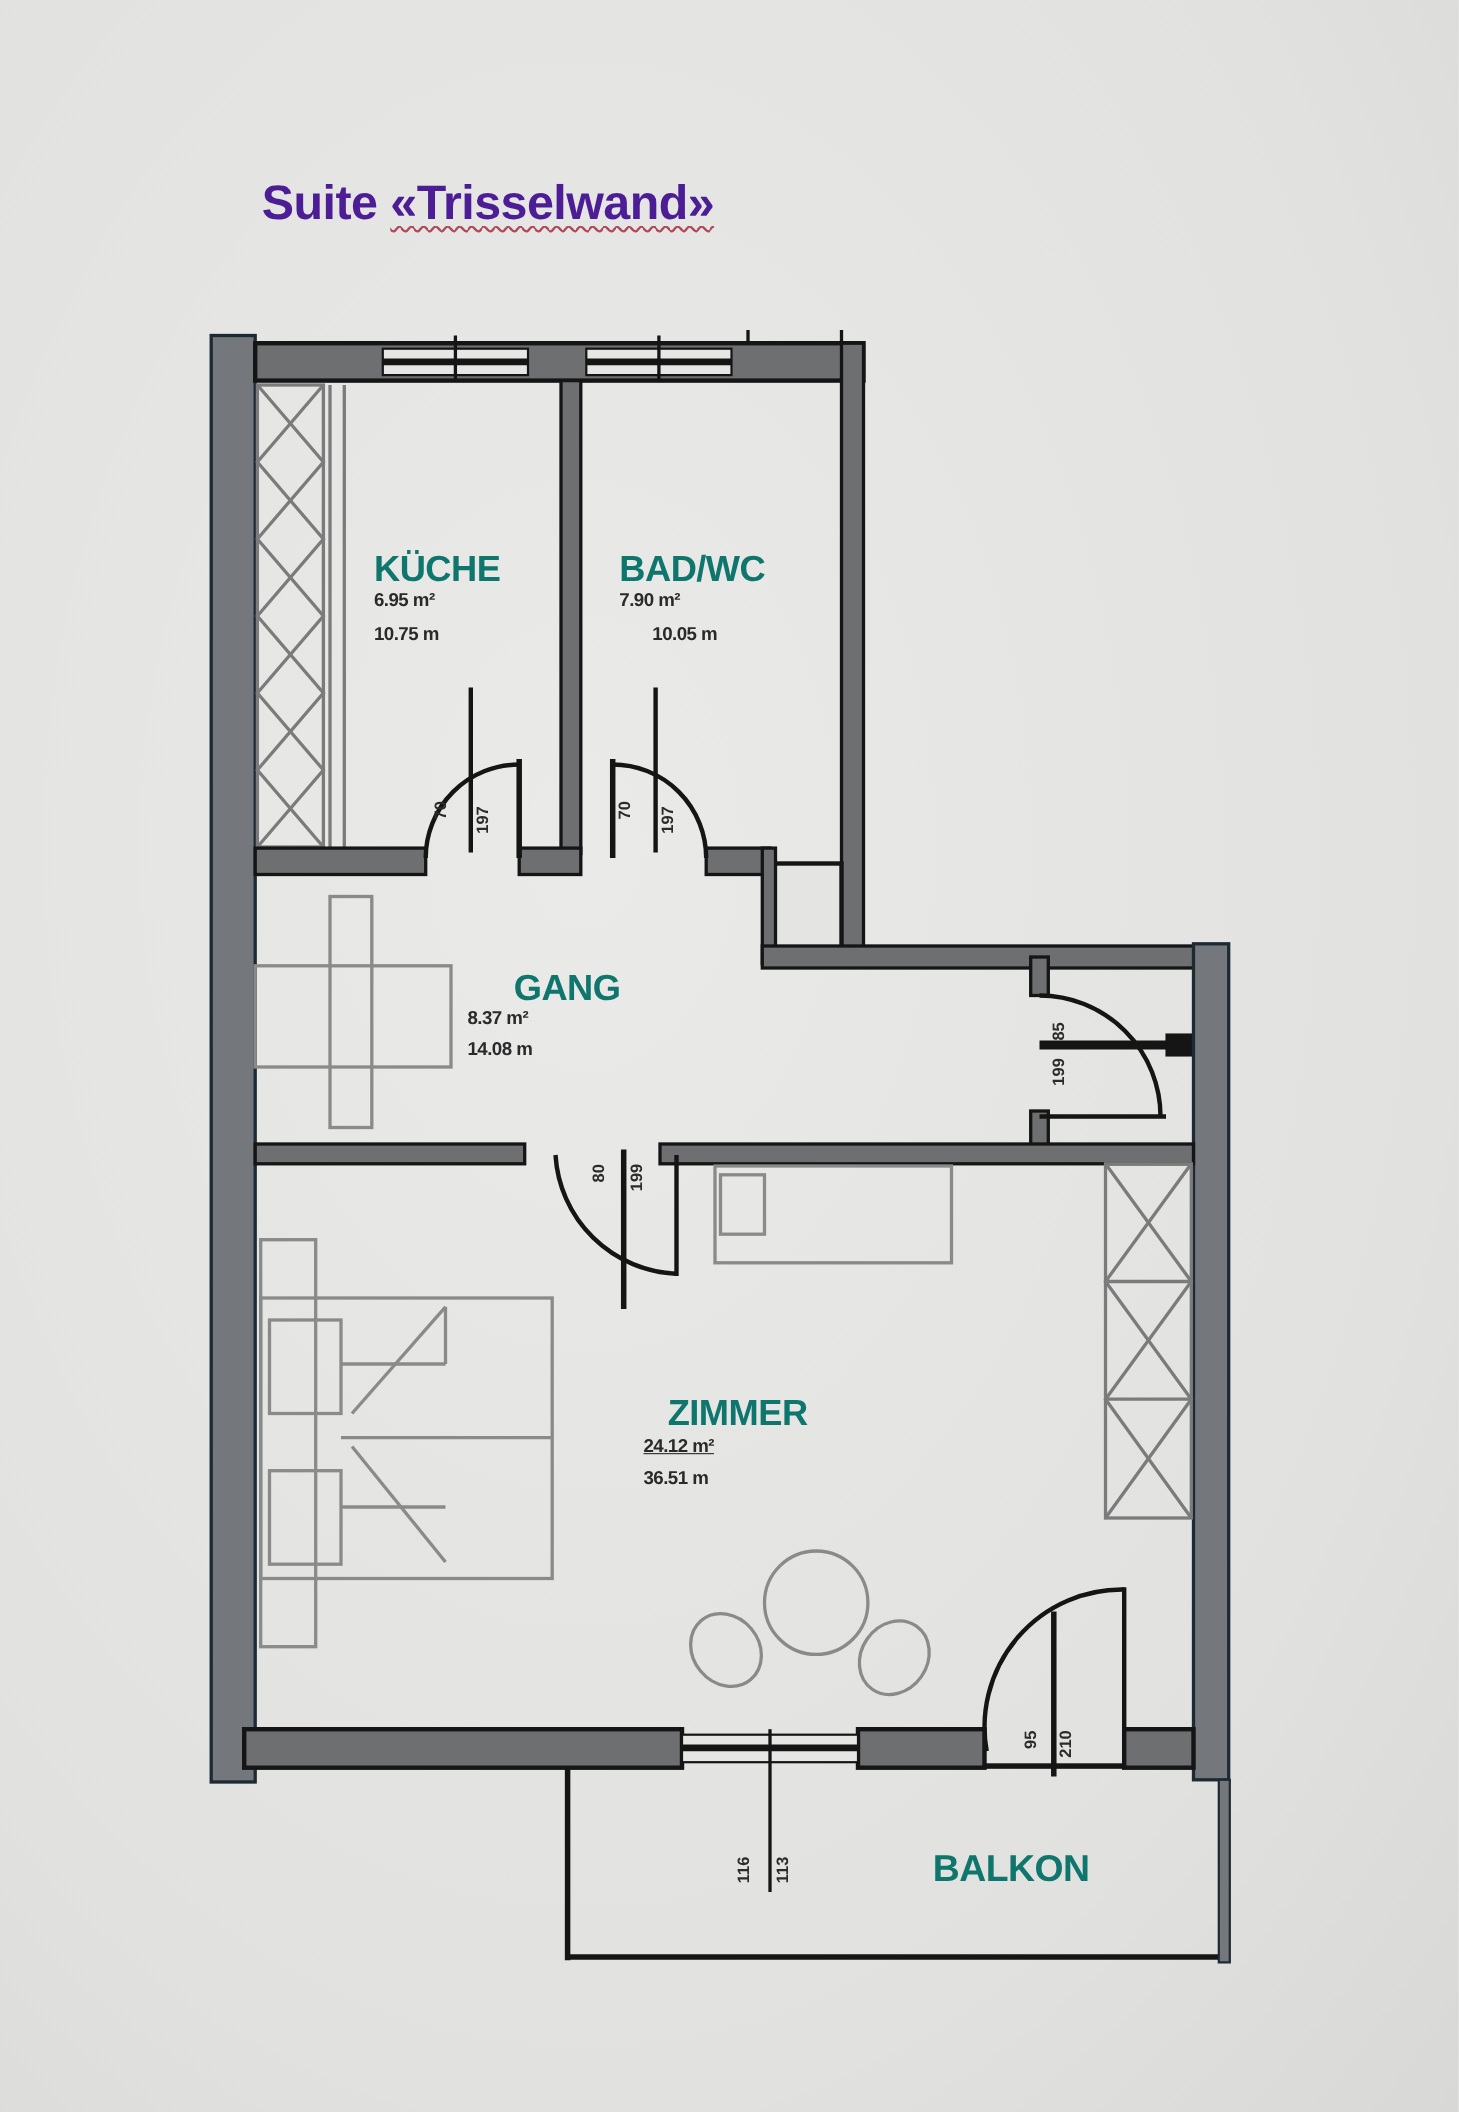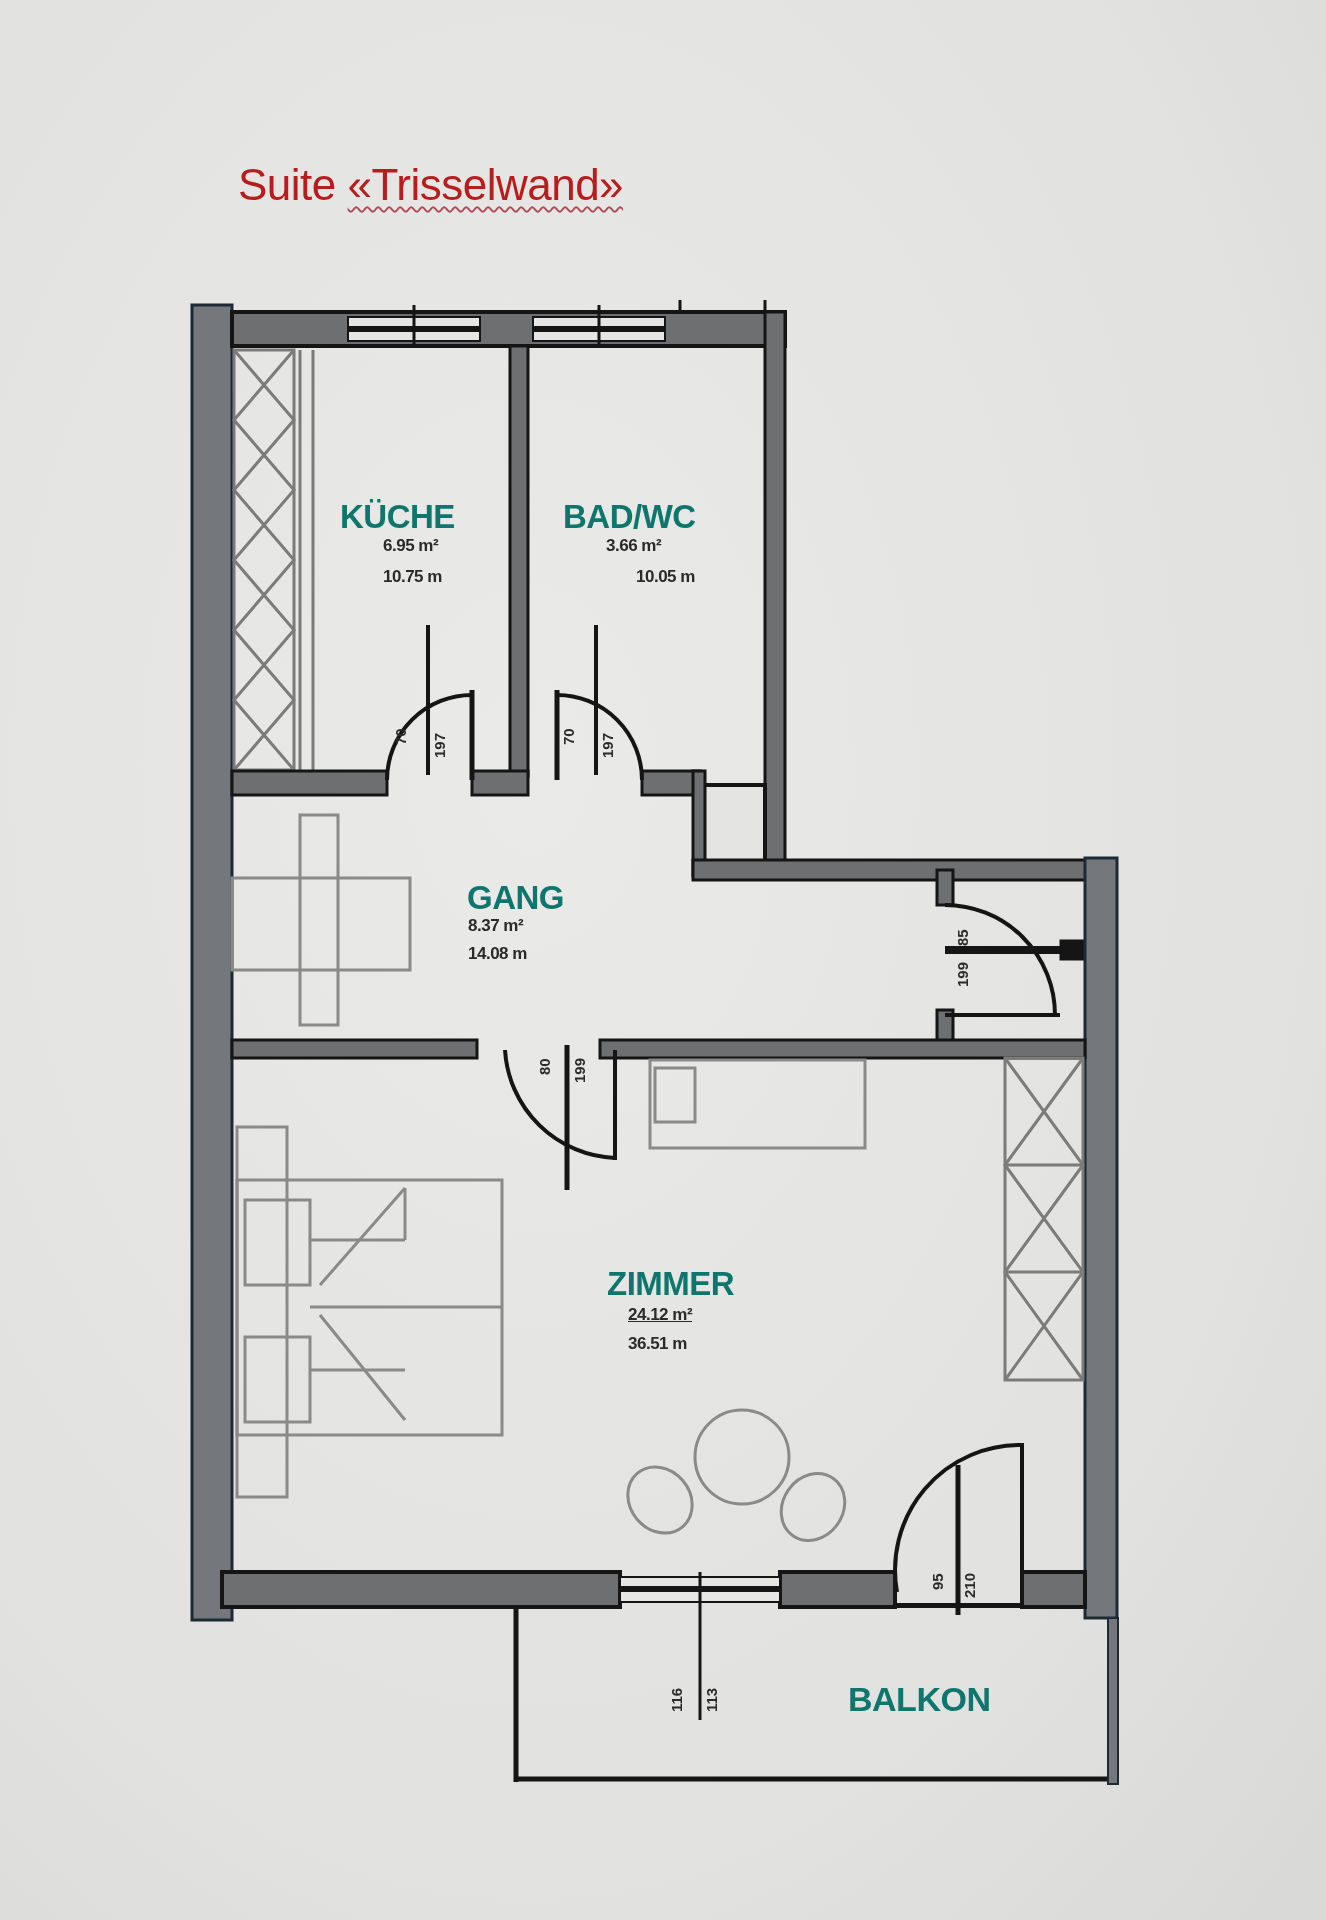--- a/index.html
+++ b/index.html
@@ -8,36 +8,36 @@
     background:#e4e4e2;
     font-family:"Liberation Sans", sans-serif;
     color:#141414;
   }
   .paper {
     position:absolute; left:0; top:0; width:1326px; height:1920px;
     background: radial-gradient(ellipse at 40% 40%, #eaeae8 0%, #e1e1df 70%, #d8d8d6 100%);
   }
   .title {
     position:absolute; left:238px; top:160px;
-    font-size:44px; font-weight:normal; letter-spacing:-0.5px;
-    color:#b91c1c;
+    font-size:44px; font-weight:bold; letter-spacing:-0.5px;
+    color:#4c1d95;
   }
   .title .name {
     text-decoration: underline wavy #b0485a;
     text-decoration-thickness:2px;
     text-underline-offset:6px;
   }
   svg.plan { position:absolute; left:0; top:0; }
   .room-label {
     position:absolute; font-weight:bold; font-size:33px; color:#0f766e;
     letter-spacing:-0.5px; line-height:1;
   }
   .room-area, .room-perim {
     position:absolute; font-weight:bold; font-size:17px; color:#2a2a2a;
-    line-height:1; letter-spacing:-0.5px;margin-left:43px;
+    line-height:1; letter-spacing:-0.5px;
   }
   .dim {
     position:absolute; font-weight:bold; font-size:15px; color:#2b2b2b;
     line-height:1; transform-origin:left top; white-space:nowrap;
   }
 </style>
 </head>
 <body>
 
 <div class="paper"></div>
@@ -195,21 +195,21 @@
     <line x1="516" y1="1779" x2="1108" y2="1779" stroke-width="5"></line>
     <rect x="1108" y="1618" width="10" height="166" fill="#74787c" stroke="#1e2a33" stroke-width="2"></rect>
   </g>
 </svg>
 
 <div class="room-label" style="left:340px;top:500px;">KÜCHE</div>
 <div class="room-area" style="left:340px;top:537px;">6.95 m²</div>
 <div class="room-perim" style="left:340px;top:568px;">10.75 m</div>
 
 <div class="room-label" style="left:563px;top:500px;">BAD/WC</div>
-<div class="room-area" style="left:563px;top:537px;">3.66 m²</div>
+<div class="room-area" style="left:563px;top:537px;">7.90 m²</div>
 <div class="room-perim" style="left:593px;top:568px;">10.05 m</div>
 
 <div class="room-label" style="left:425px;top:881px;margin-left:42px;">GANG</div>
 <div class="room-area" style="left:425px;top:917px;">8.37 m²</div>
 <div class="room-perim" style="left:425px;top:945px;">14.08 m</div>
 
 <div class="room-label" style="left:607px;top:1267px;">ZIMMER</div>
 <div class="room-area" style="left:585px;top:1306px;text-decoration:underline;">24.12 m²</div>
 <div class="room-perim" style="left:585px;top:1335px;">36.51 m</div>
 

